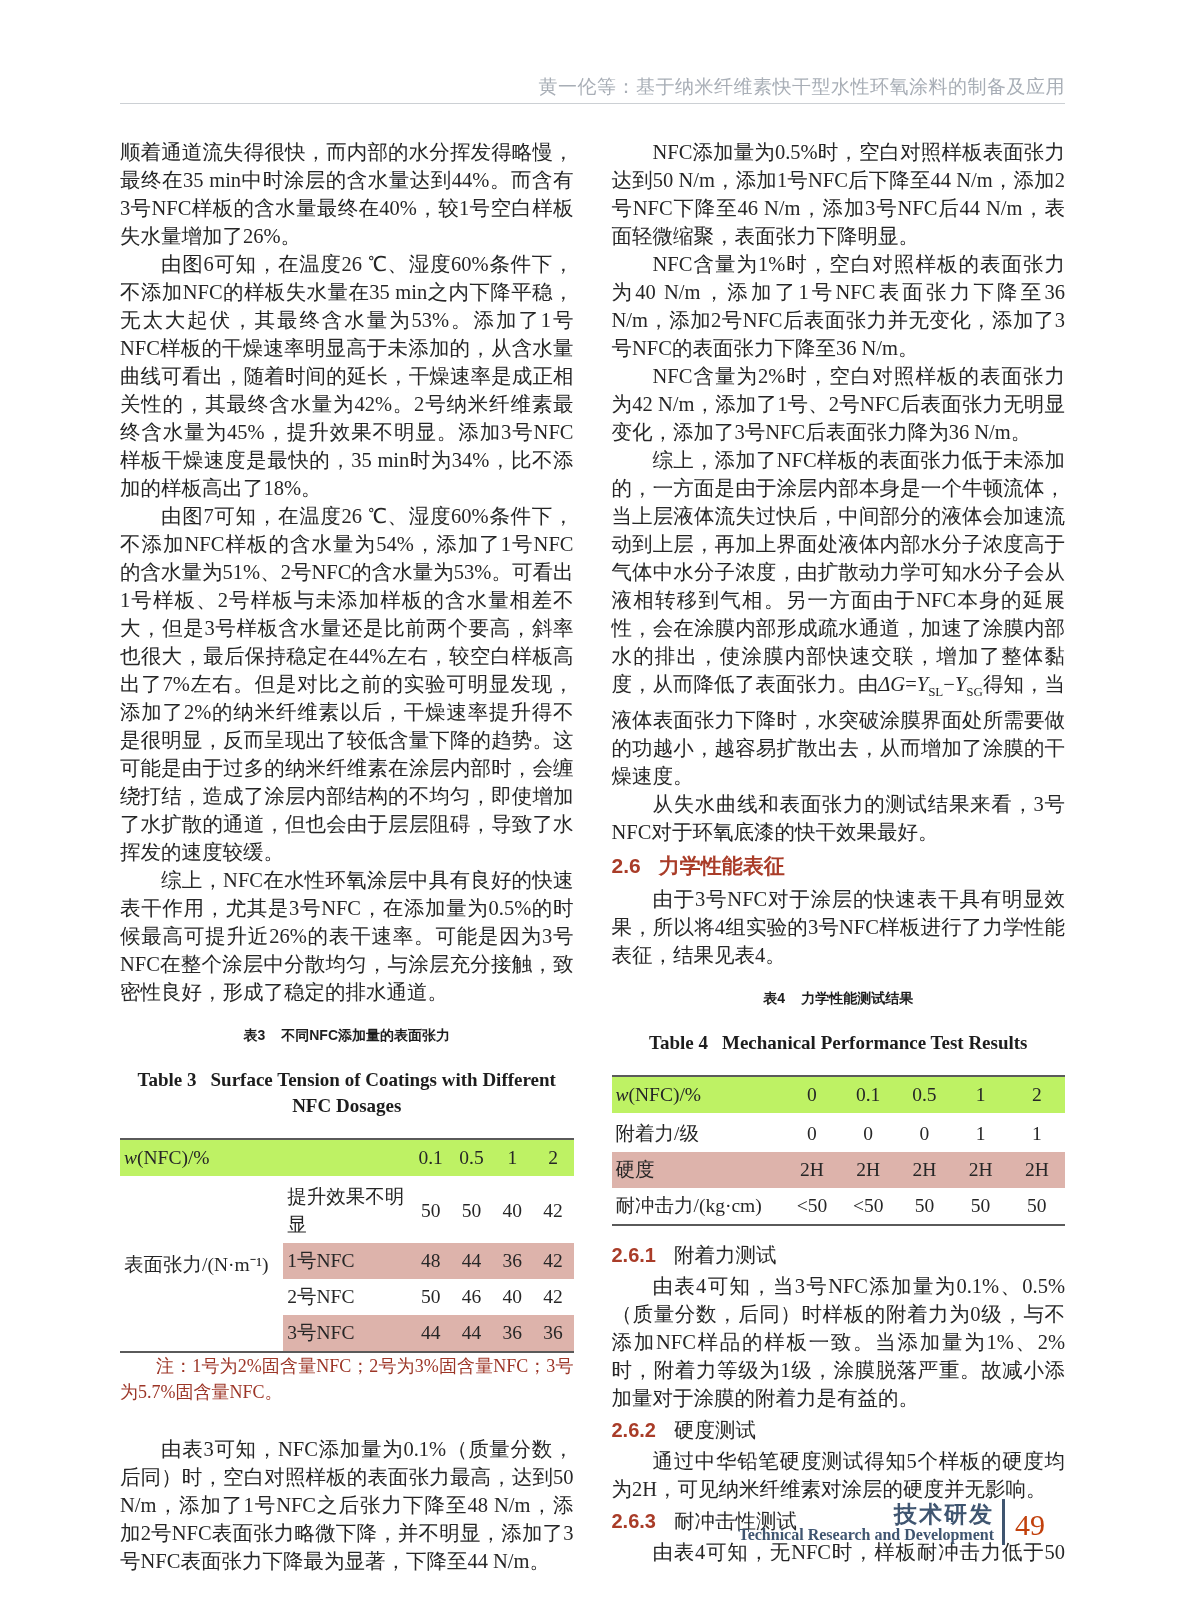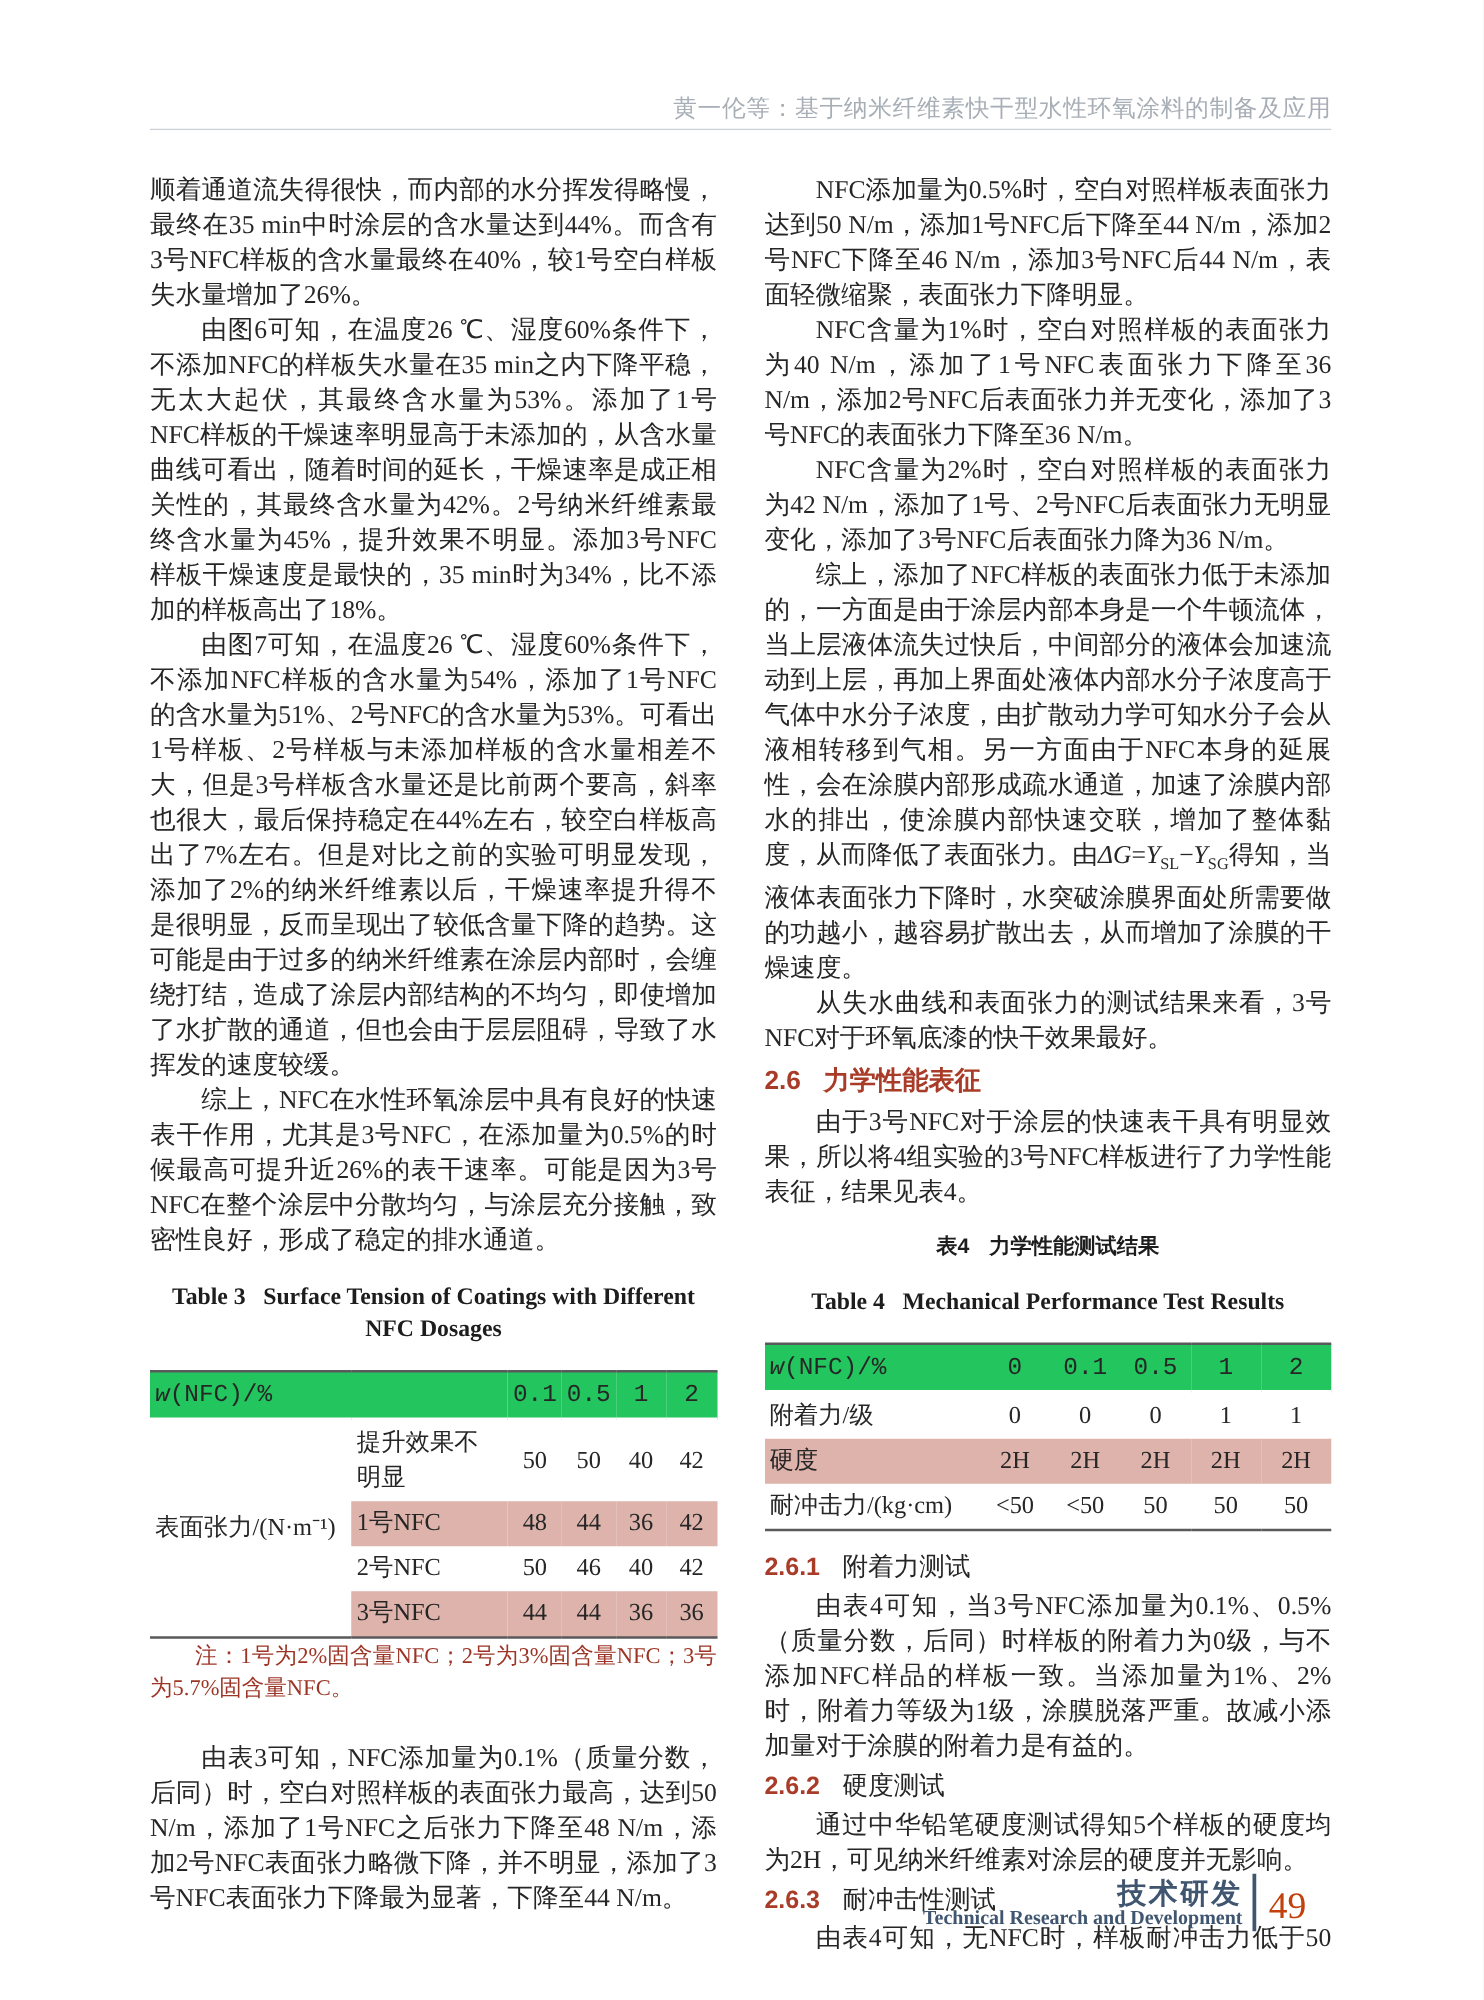--- a/index.html
+++ b/index.html
@@ -37,34 +37,34 @@
   .h3 { margin:3px 0 2px 0; text-indent:0; text-align:left; line-height:30px; }
   .h3 .hnum {
     font-family:"Liberation Sans", sans-serif; font-weight:bold;
     font-size:20px; color:#a93c28; margin-right:18px;
   }
   .h3 .htitle { color:#262626; font-size:20.5px; }
   
   .cap-cn {
     margin-top:16px; text-align:center; text-indent:0;
     font-family:"Liberation Sans", sans-serif; font-weight:bold;
-    font-size:17px; line-height:26px; color:#1d1d1d;
+    font-size:14px; line-height:26px; color:#1d1d1d;
   }
   .cap-cn .cap-label { margin-right:16px; }
   .cap-en {
     text-align:center; text-indent:0; font-weight:bold;
     font-size:19px; line-height:26px; color:#1d1d1d;
   }
   .cap-en .cap-label { margin-right:14px; }
   
   table { border-collapse:collapse; width:100%; margin-top:5px; font-size:19.5px; }
   .paper-table { border-top:2px solid #5a5a5a; border-bottom:2px solid #5a5a5a; }
   .paper-table td { padding:4px 4px; height:28px; vertical-align:middle; }
   .paper-table .num { text-align:center; }
-  .pinkH { background:#22c55e;font-family:Liberation Mono, monospace; }
+  .pinkH { background:#bef264; }
   .pinkR { background:#ddb3ab; }
   .hdr-row td { border-bottom:3px solid #ffffff; }
   .t3 .group-label { text-align:left; width:36%; }
   .t3 .name { text-align:left; }
   .fvar { font-style:italic; }
   sub.fsub { font-size:13px; }
   
   .tbl-note {
     margin-top:0; color:#9c3526; font-size:18px; line-height:26px;
     text-indent:2em; text-align:justify;
@@ -94,20 +94,21 @@
 
   <div class="columns">
 
     <div class="col">
       <p class="para">顺着通道流失得很快，而内部的水分挥发得略慢，最终在35 min中时涂层的含水量达到44%。而含有3号NFC样板的含水量最终在40%，较1号空白样板失水量增加了26%。</p>
       <p class="para ind">由图6可知，在温度26 ℃、湿度60%条件下，不添加NFC的样板失水量在35 min之内下降平稳，无太大起伏，其最终含水量为53%。添加了1号NFC样板的干燥速率明显高于未添加的，从含水量曲线可看出，随着时间的延长，干燥速率是成正相关性的，其最终含水量为42%。2号纳米纤维素最终含水量为45%，提升效果不明显。添加3号NFC样板干燥速度是最快的，35 min时为34%，比不添加的样板高出了18%。</p>
       <p class="para ind">由图7可知，在温度26 ℃、湿度60%条件下，不添加NFC样板的含水量为54%，添加了1号NFC的含水量为51%、2号NFC的含水量为53%。可看出1号样板、2号样板与未添加样板的含水量相差不大，但是3号样板含水量还是比前两个要高，斜率也很大，最后保持稳定在44%左右，较空白样板高出了7%左右。但是对比之前的实验可明显发现，添加了2%的纳米纤维素以后，干燥速率提升得不是很明显，反而呈现出了较低含量下降的趋势。这可能是由于过多的纳米纤维素在涂层内部时，会缠绕打结，造成了涂层内部结构的不均匀，即使增加了水扩散的通道，但也会由于层层阻碍，导致了水挥发的速度较缓。</p>
       <p class="para ind">综上，NFC在水性环氧涂层中具有良好的快速表干作用，尤其是3号NFC，在添加量为0.5%的时候最高可提升近26%的表干速率。可能是因为3号NFC在整个涂层中分散均匀，与涂层充分接触，致密性良好，形成了稳定的排水通道。</p>
 
 
+      <p class="cap-cn"><span class="cap-label">表3</span><span>不同NFC添加量的表面张力</span></p>
       <p class="cap-en"><span class="cap-label">Table 3</span><span>Surface Tension of Coatings with Different NFC Dosages</span></p>
 
       <table class="paper-table t3">
         <colgroup>
           <col style="width:36%">
             <col style="width:28%">
             <col style="width:9%">
             <col style="width:9%">
             <col style="width:9%">
             <col style="width:9%">

